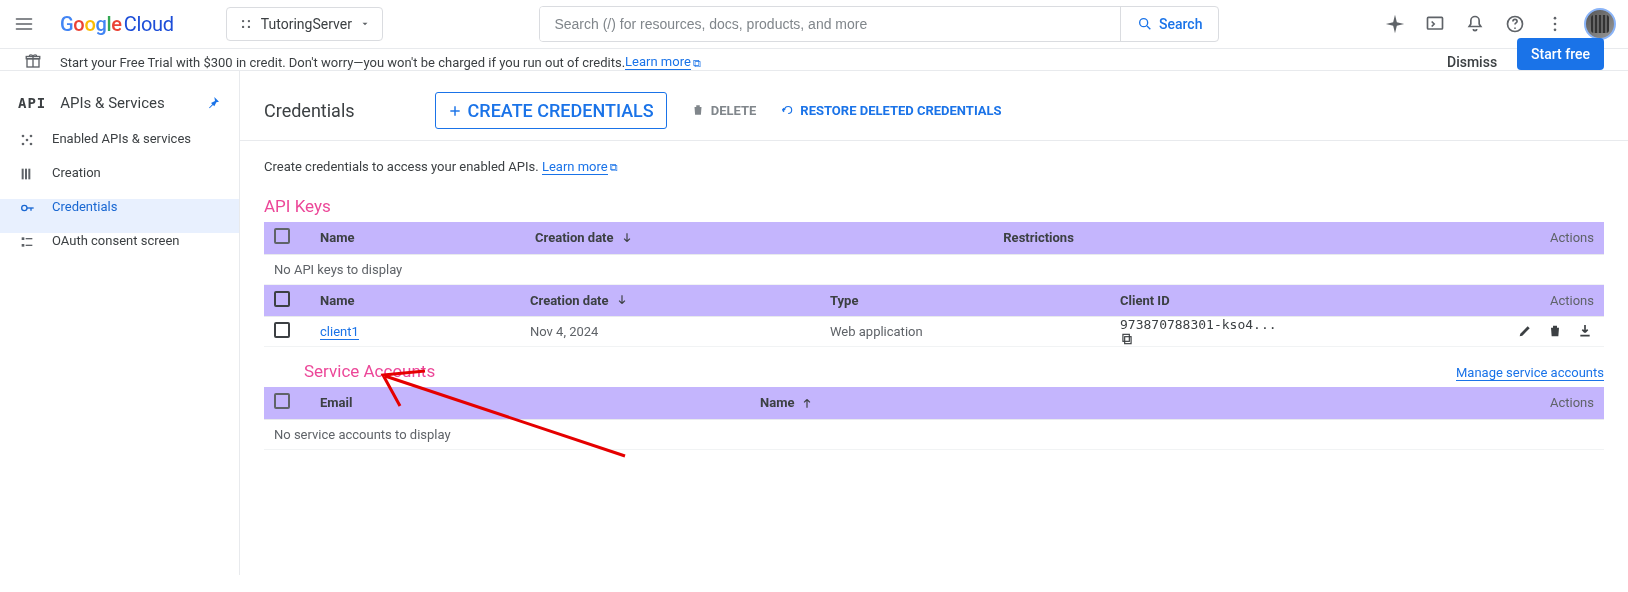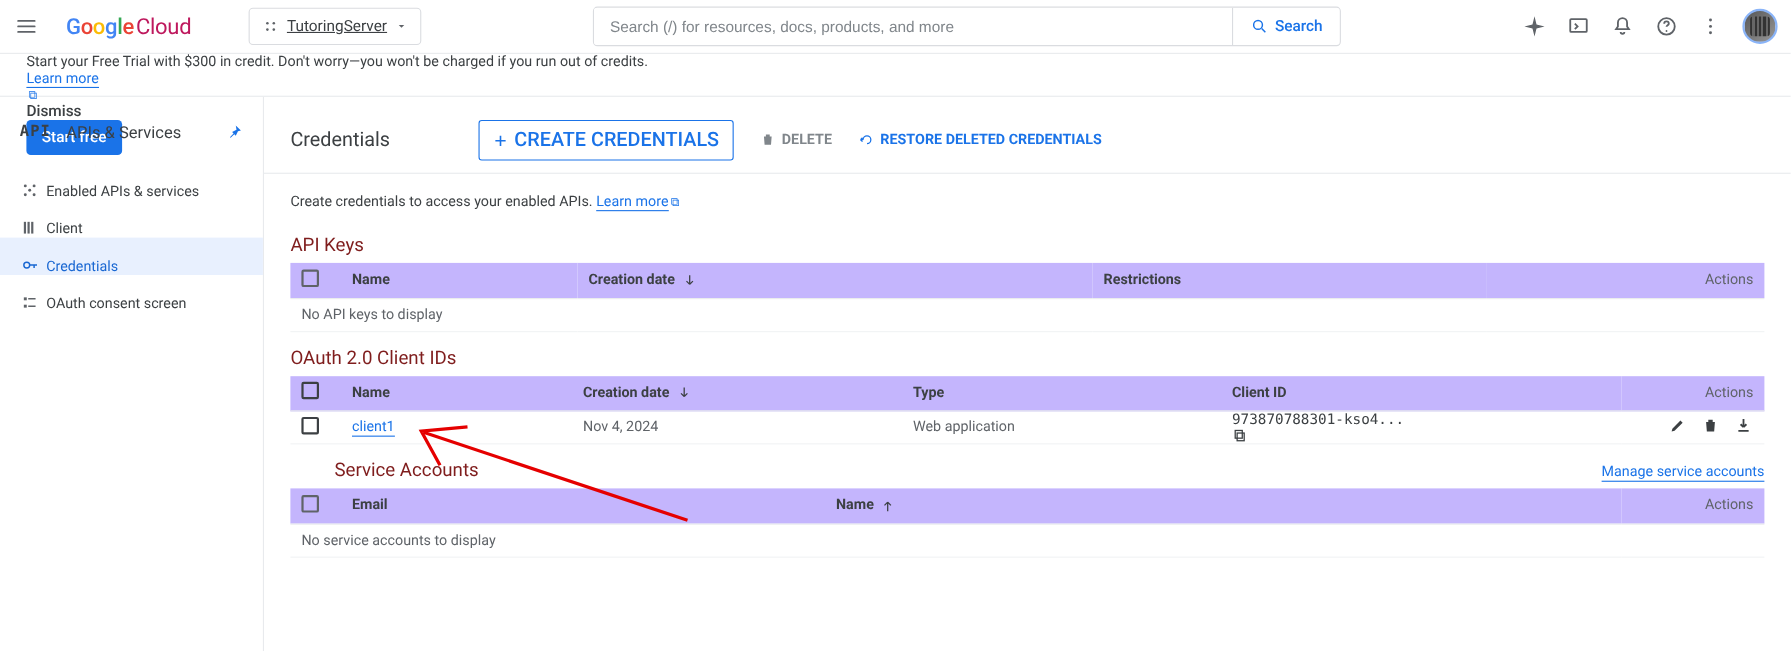--- a/index.html
+++ b/index.html
@@ -2,60 +2,60 @@
 <html><head>
 <meta charset="utf-8">
 <style>
   * { box-sizing: border-box; margin:0; padding:0; }
   body { font-family: Roboto, "Helvetica Neue", Arial, sans-serif; font-size:13px; color:#3c4043; background:#fff; }
   
   .topbar { display:flex; align-items:center; height:48px; padding:0 12px; gap:24px; }
   .ham { width:24px; height:24px; color:#5f6368; cursor:pointer; display:flex; align-items:center; justify-content:center;}
   .logo { display:flex; align-items:center; font-size:20px; letter-spacing:-.3px; }
   .logo-g { font-weight:500; }
-  .logo .lc { color:#be185d; font-weight:400; margin-left:2px;}
-  .proj-picker { display:flex; align-items:center; gap:8px; height:34px; border:1px solid #dadce0; border-radius:4px; padding:0 12px; margin-left:28px; font-size:14px; color:#3c4043; cursor:pointer;text-decoration:underline;}
+  .logo .lc { color:#1d4ed8; font-weight:400; margin-left:2px;}
+  .proj-picker { display:flex; align-items:center; gap:8px; height:34px; border:1px solid #dadce0; border-radius:4px; padding:0 12px; margin-left:28px; font-size:14px; color:#3c4043; cursor:pointer;}
   .search-wrap { flex:1; display:flex; justify-content:center; }
   .search { display:flex; align-items:center; width:680px; height:36px; border:1px solid #dadce0; border-radius:4px; overflow:hidden;}
   .search input{ flex:1; border:none; outline:none; height:100%; padding:0 14px; font-size:14px; color:#3c4043;}
   .search input::placeholder{ color:#80868b;}
   .search-btn{ display:flex; align-items:center; gap:6px; height:100%; border-left:1px solid #dadce0; padding:0 16px; color:#1a73e8; font-weight:500; font-size:14px; cursor:pointer;}
   .topicons{ display:flex; align-items:center; gap:18px; margin-left:8px;}
   .ticon{ width:22px; height:22px; color:#5f6368; cursor:pointer; display:flex; align-items:center; justify-content:center;}
   .avatar{ width:32px;height:32px;border-radius:50%;background:linear-gradient(135deg,#555,#999);border:2px solid #8ab4f8;display:flex;align-items:center;justify-content:center;}
   .avatar-inner{width:18px;height:18px;border-radius:3px;background:repeating-linear-gradient(90deg,#333,#333 2px,#666 2px,#666 4px);}
   
-  .banner{ display:flex; align-items:flex-start; height:40px; border-top:1px solid #e8eaed; border-bottom:1px solid #e8eaed; padding:0 24px; font-size:13px;flex-direction:column;}
+  .banner{ display:flex; align-items:flex-end; height:23px; border-top:1px solid #e8eaed; border-bottom:1px solid #e8eaed; padding:0 24px; font-size:13px;}
   .giftbox{width:18px;height:18px;margin-right:18px;color:#5f6368;}
   .link{color:#1a73e8; text-decoration:none; border-bottom:1px solid #1a73e8; cursor:pointer;}
   .ext{color:#1a73e8; font-size:11px; margin-left:2px;}
   .banner .grow{flex:1;}
   .dismiss{color:#3c4043; font-weight:500; margin-right:20px; cursor:pointer; font-size:14px;}
   .startfree{background:#1a73e8;color:#fff;border-radius:4px;padding:8px 14px;font-weight:500;font-size:14px;cursor:pointer;}
   
   .main{ display:flex; min-height:504px;}
   .side{ width:240px; border-right:1px solid #e8eaed; padding-top:8px;}
   .side-head{ display:flex; align-items:center; height:48px; padding:0 18px; gap:14px;}
   .api-logo{font-family:monospace; font-weight:700; font-size:14px; letter-spacing:1px; color:#3c4043;}
   .side-title{font-size:15px; color:#3c4043; flex:1;}
   .pin{width:16px;height:16px;color:#1a73e8;cursor:pointer;}
   .side-items{margin-top:4px;}
-  .sitem{display:flex;align-items:flex-end;height:34px;padding:0 18px;gap:6px;color:#3c4043;font-size:13px;cursor:pointer;}
+  .sitem{display:flex;align-items:flex-start;height:34px;padding:0 18px;gap:16px;color:#3c4043;font-size:13px;cursor:pointer;}
   .sitem .sicon{width:18px;height:18px;color:#5f6368;display:flex;align-items:center;justify-content:center;}
   .sitem.active{background:#e8f0fe;color:#1967d2;}
   .sitem.active .sicon{color:#1967d2;}
   
   .content{ flex:1; padding:10px 24px 24px 24px;}
   .page-head{ display:flex; align-items:center; gap:24px; height:60px; border-bottom:1px solid #e8eaed; margin-bottom:18px; margin-left:-24px; margin-right:-24px; padding:0 24px;}
   .page-title{ font-size:18px; color:#3c4043; font-weight:400;}
   .btn-outline{display:flex;align-items:center;gap:6px;border:1px solid #1a73e8;border-radius:3px;color:#1a73e8;font-weight:500;font-size:18px;padding:7px 12px;cursor:pointer;}
   .btn-flat{display:flex;align-items:flex-start;gap:6px;color:#80868b;font-weight:700;font-size:13px;cursor:pointer;}
   .btn-flat.blue{color:#1a73e8;}
   .helper{font-size:13px;color:#3c4043;margin-bottom:22px;}
-  .section-h{font-size:17px;color:#7f1d1d;margin:14px 0 6px 0;}
+  .section-h{font-size:17px;color:#ec4899;margin:14px 0 6px 0;}
   .section-row{display:flex;align-items:baseline;justify-content:space-between;margin-left:40px;}
   table{width:100%;border-collapse:collapse;font-size:13px;}
   thead th{background:#c4b5fd;text-align:left;font-weight:700;color:#3c4043;height:32px;padding:0 10px;border-bottom:1px solid #e8eaed;}
   tbody td{height:30px;padding:0 10px;color:#5f6368;border-bottom:1px solid #f1f3f4;}
   .cb{width:16px;height:16px;border:2px solid #5f6368;border-radius:2px;display:inline-block;}
   .cb.solid{border-color:#3c4043;}
   th .hdr{display:flex;align-items:center;gap:6px;}
   .arrow{width:14px;height:14px;}
   .th-actions{text-align:right !important; color:#5f6368;font-weight:400;}
   .td-actions{text-align:right;}
@@ -181,21 +181,21 @@
         <span>Enabled APIs &amp; services</span>
       </div>
       <div class="sitem">
         <span class="sicon">
             <svg width="16" height="16" viewBox="0 0 24 24">
               <rect x="4" y="4" width="3" height="16" fill="currentColor"></rect>
               <rect x="9" y="4" width="3" height="16" fill="currentColor"></rect>
               <rect x="14" y="4" width="3" height="16" fill="currentColor"></rect>
             </svg>
           </span>
-        <span>Client</span>
+        <span>Creation</span>
       </div>
       <div class="sitem active">
         <span class="sicon">
             <svg width="16" height="16" viewBox="0 0 24 24">
               <circle cx="8" cy="12" r="4" stroke="currentColor" stroke-width="2" fill="none"></circle>
               <line x1="12" y1="12" x2="22" y2="12" stroke="currentColor" stroke-width="2"></line>
               <line x1="18" y1="12" x2="18" y2="16" stroke="currentColor" stroke-width="2"></line>
             </svg>
           </span>
         <span>Credentials</span>
@@ -262,21 +262,20 @@
         <th class="th-actions">Actions</th>
       </tr>
         </thead>
       <tbody>
           <tr>
             <td colspan="5">No API keys to display</td>
           </tr>
         </tbody>
     </table>
 
-    <div class="section-h">OAuth 2.0 Client IDs</div>
     <table>
       <colgroup>
           <col style="width:46px">
           <col style="width:210px">
           <col style="width:300px">
           <col style="width:290px">
           <col>
           <col style="width:130px">
         </colgroup>
       <thead>

